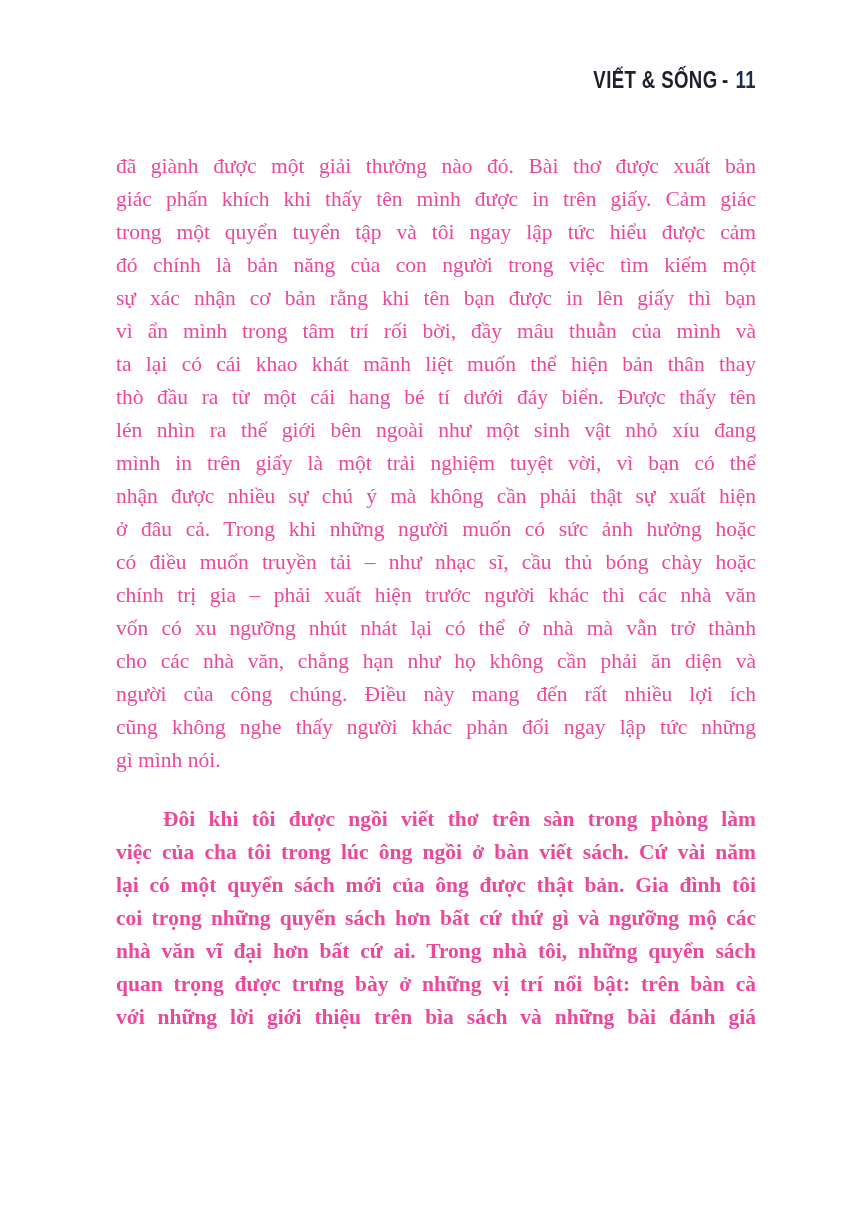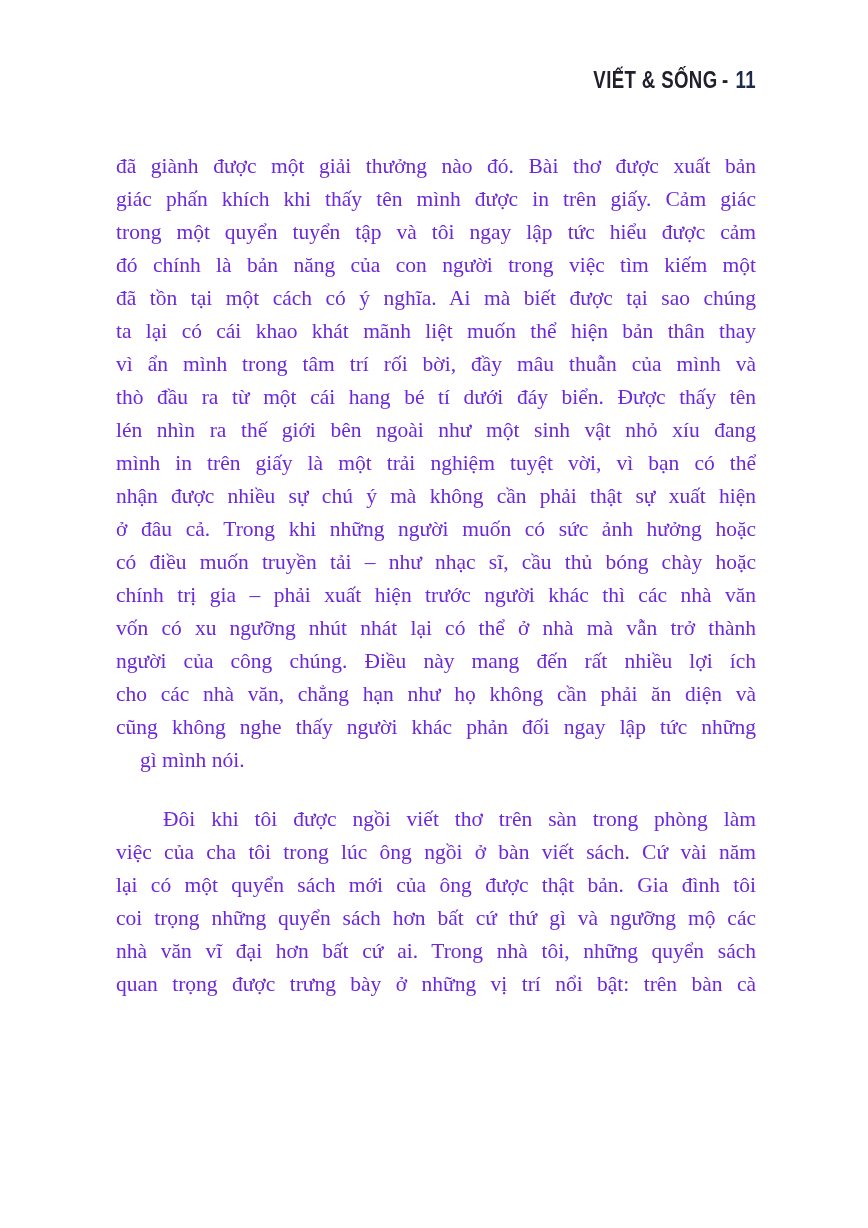--- a/index.html
+++ b/index.html
@@ -27,68 +27,69 @@
   .running-header .sep { margin-left:6px; color:#20202c; }
   .running-header .num { margin-left:9px; color:#1f2c49; }
   .text-block {
     position:absolute;
     left:116px;
     top:150px;
     width:640px;
     font-family:"Liberation Serif","DejaVu Serif",serif;
     font-size:21.5px;
     line-height:33px;
-    color:#6d28d9;
+    color:#ec4899;
   }
-  .para + .para { margin-top:26px; }
+  .para + .para { margin-top:26px;font-weight:bold; }
   .ln {
     text-align:justify;
     text-align-last:justify;
     height:33px;
     overflow:hidden;
   }
-  .ln-last { text-align-last:left;margin-left:24px; }
+  .ln-last { text-align-last:left; }
   .ln-indent { text-indent:47px; }
 </style>
 </head>
 <body>
 
 <div class="page">
 
   <div class="running-header">
     <span>VIẾT &amp; SỐNG</span><span class="sep">-</span><span class="num">11</span>
   </div>
 
   <div class="text-block">
 
     <div class="para">
       <div class="ln">đã giành được một giải thưởng nào đó. Bài thơ được xuất bản</div>
       <div class="ln">giác phấn khích khi thấy tên mình được in trên giấy. Cảm giác</div>
       <div class="ln">trong một quyển tuyển tập và tôi ngay lập tức hiểu được cảm</div>
       <div class="ln">đó chính là bản năng của con người trong việc tìm kiếm một</div>
-      <div class="ln">đã tồn tại một cách có ý nghĩa. Ai mà biết được tại sao chúng</div>
+      <div class="ln">sự xác nhận cơ bản rằng khi tên bạn được in lên giấy thì bạn</div>
+      <div class="ln">vì ẩn mình trong tâm trí rối bời, đầy mâu thuẫn của mình và</div>
       <div class="ln">ta lại có cái khao khát mãnh liệt muốn thể hiện bản thân thay</div>
-      <div class="ln">vì ẩn mình trong tâm trí rối bời, đầy mâu thuẫn của mình và</div>
       <div class="ln">thò đầu ra từ một cái hang bé tí dưới đáy biển. Được thấy tên</div>
       <div class="ln">lén nhìn ra thế giới bên ngoài như một sinh vật nhỏ xíu đang</div>
       <div class="ln">mình in trên giấy là một trải nghiệm tuyệt vời, vì bạn có thể</div>
       <div class="ln">nhận được nhiều sự chú ý mà không cần phải thật sự xuất hiện</div>
       <div class="ln">ở đâu cả. Trong khi những người muốn có sức ảnh hưởng hoặc</div>
       <div class="ln">có điều muốn truyền tải – như nhạc sĩ, cầu thủ bóng chày hoặc</div>
       <div class="ln">chính trị gia – phải xuất hiện trước người khác thì các nhà văn</div>
       <div class="ln">vốn có xu ngưỡng nhút nhát lại có thể ở nhà mà vẫn trở thành</div>
+      <div class="ln">cho các nhà văn, chẳng hạn như họ không cần phải ăn diện và</div>
       <div class="ln">người của công chúng. Điều này mang đến rất nhiều lợi ích</div>
-      <div class="ln">cho các nhà văn, chẳng hạn như họ không cần phải ăn diện và</div>
       <div class="ln">cũng không nghe thấy người khác phản đối ngay lập tức những</div>
       <div class="ln ln-last">gì mình nói.</div>
     </div>
 
     <div class="para">
       <div class="ln ln-indent">Đôi khi tôi được ngồi viết thơ trên sàn trong phòng làm</div>
       <div class="ln">việc của cha tôi trong lúc ông ngồi ở bàn viết sách. Cứ vài năm</div>
       <div class="ln">lại có một quyển sách mới của ông được thật bản. Gia đình tôi</div>
       <div class="ln">coi trọng những quyển sách hơn bất cứ thứ gì và ngưỡng mộ các</div>
       <div class="ln">nhà văn vĩ đại hơn bất cứ ai. Trong nhà tôi, những quyển sách</div>
       <div class="ln">quan trọng được trưng bày ở những vị trí nổi bật: trên bàn cà</div>
+      <div class="ln">với những lời giới thiệu trên bìa sách và những bài đánh giá</div>
     </div>
 
   </div>
 </div>
 
 </body></html>

